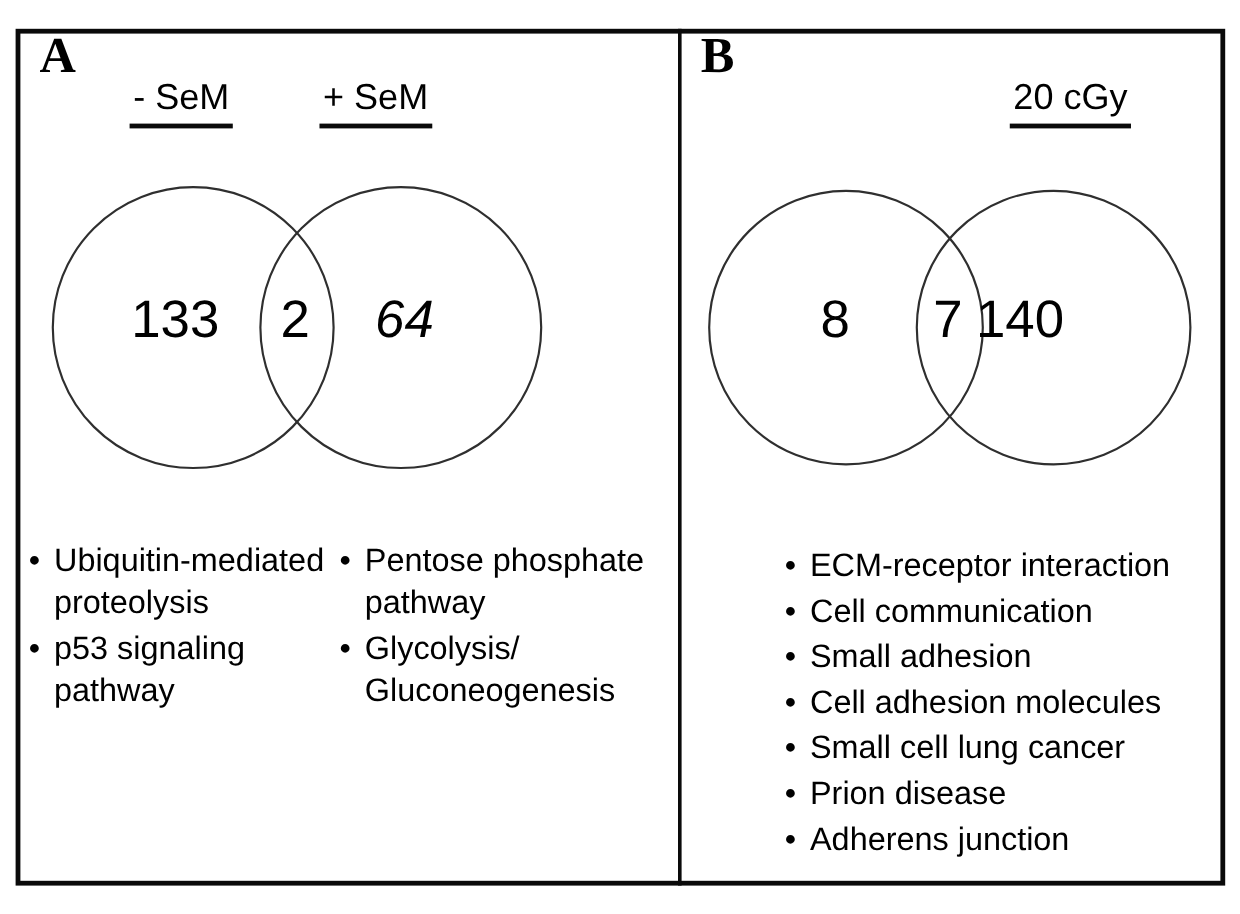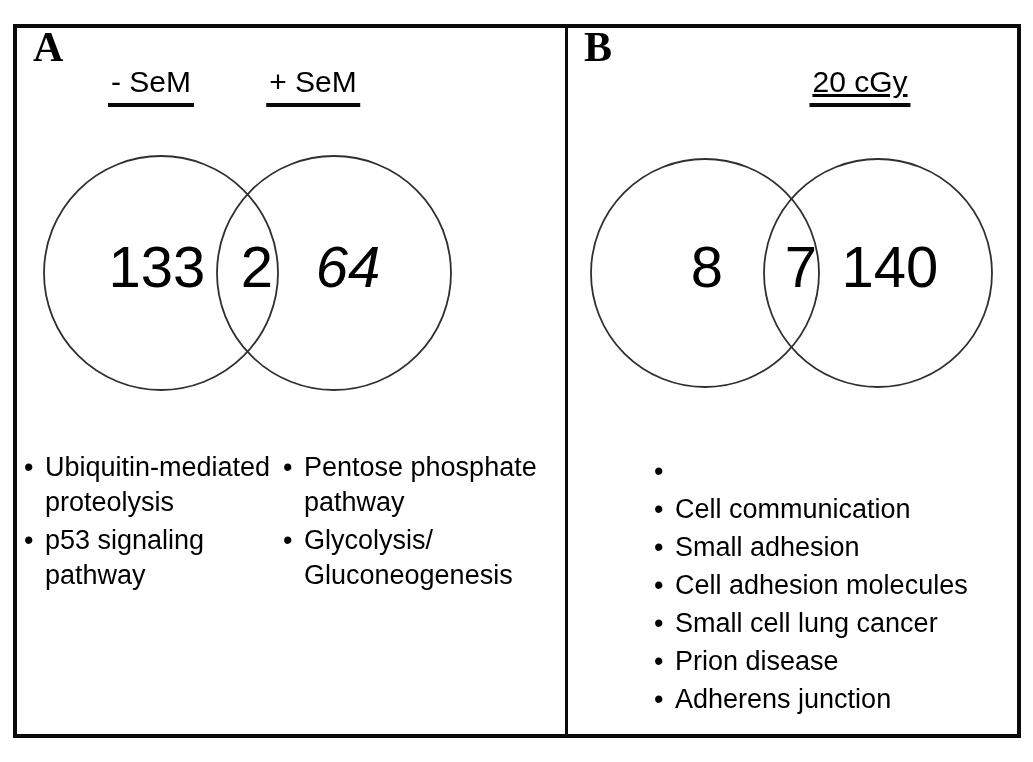--- a/index.html
+++ b/index.html
@@ -59,24 +59,23 @@
     transform: translateX(-50%);
     font-size: 30px;
     line-height: 40px;
     border-bottom: 4px solid #0a0a0a;
     padding: 0 3px 1px 3px;
     white-space: nowrap;
   }
   .venn-count {
     position: absolute;
     transform: translate(-50%, -50%);
-    font-size: 58px;
+    font-size: 44px;
     line-height: 1;
     white-space: nowrap;
-    margin-left: 11px;
   }
   ul.pathway-list {
     position: absolute;
     margin: 0;
     padding: 0;
     list-style: none;
     font-size: 27px;
   }
   ul.pathway-list li {
     display: flex;
@@ -139,29 +138,30 @@
       <li>
         <span class="bullet">•</span>
         <span class="pw-text">Glycolysis/
 Gluconeogenesis</span>
       </li>
     </ul>
   </div>
 
   <div class="panel-label" style="left:584px; top:26px;">B</div>
 
-  <div class="set-label" style="left:860px; top:62px;text-decoration:underline;">20 cGy</div>
+  <div class="set-label" style="left:892px; top:62px;">20 cGy</div>
 
   <div class="venn-count" style="left:696px; top:267px;">8</div>
   <div class="venn-count" style="left:790px; top:267px;">7</div>
-  <div class="venn-count" style="left:879px; top:267px;">140</div>
+  <div class="venn-count" style="left:850px; top:267px;">140</div>
 
   <ul class="pathway-list panel-b-list" style="left:654px; top:452px; width:340px;">
     <li>
       <span class="bullet">•</span>
+      <span class="pw-text">ECM-receptor interaction</span>
     </li>
     <li>
       <span class="bullet">•</span>
       <span class="pw-text">Cell communication</span>
     </li>
     <li>
       <span class="bullet">•</span>
       <span class="pw-text">Small adhesion</span>
     </li>
     <li>

